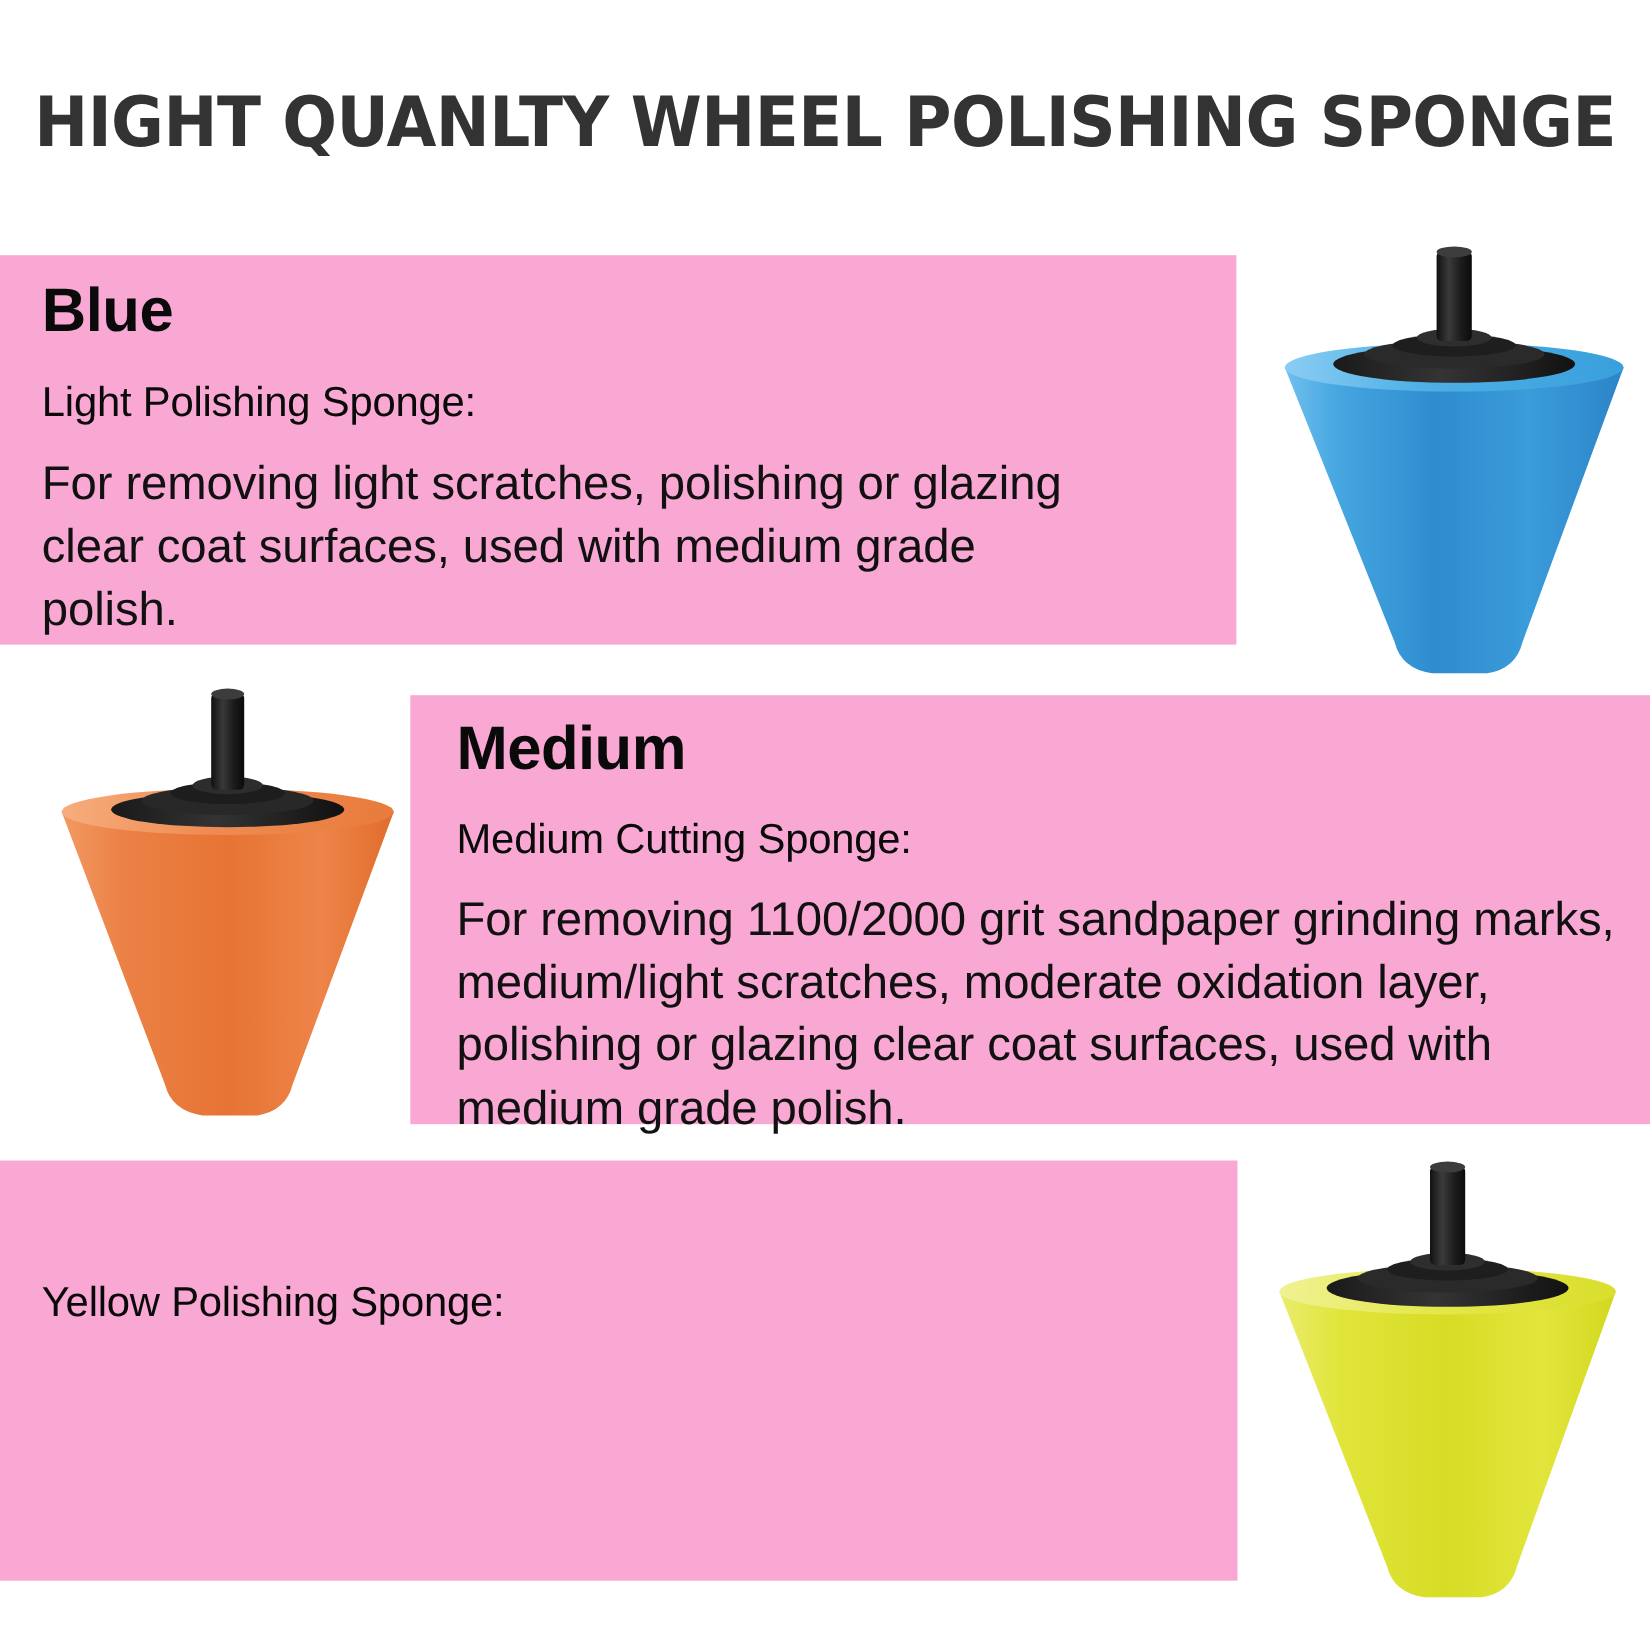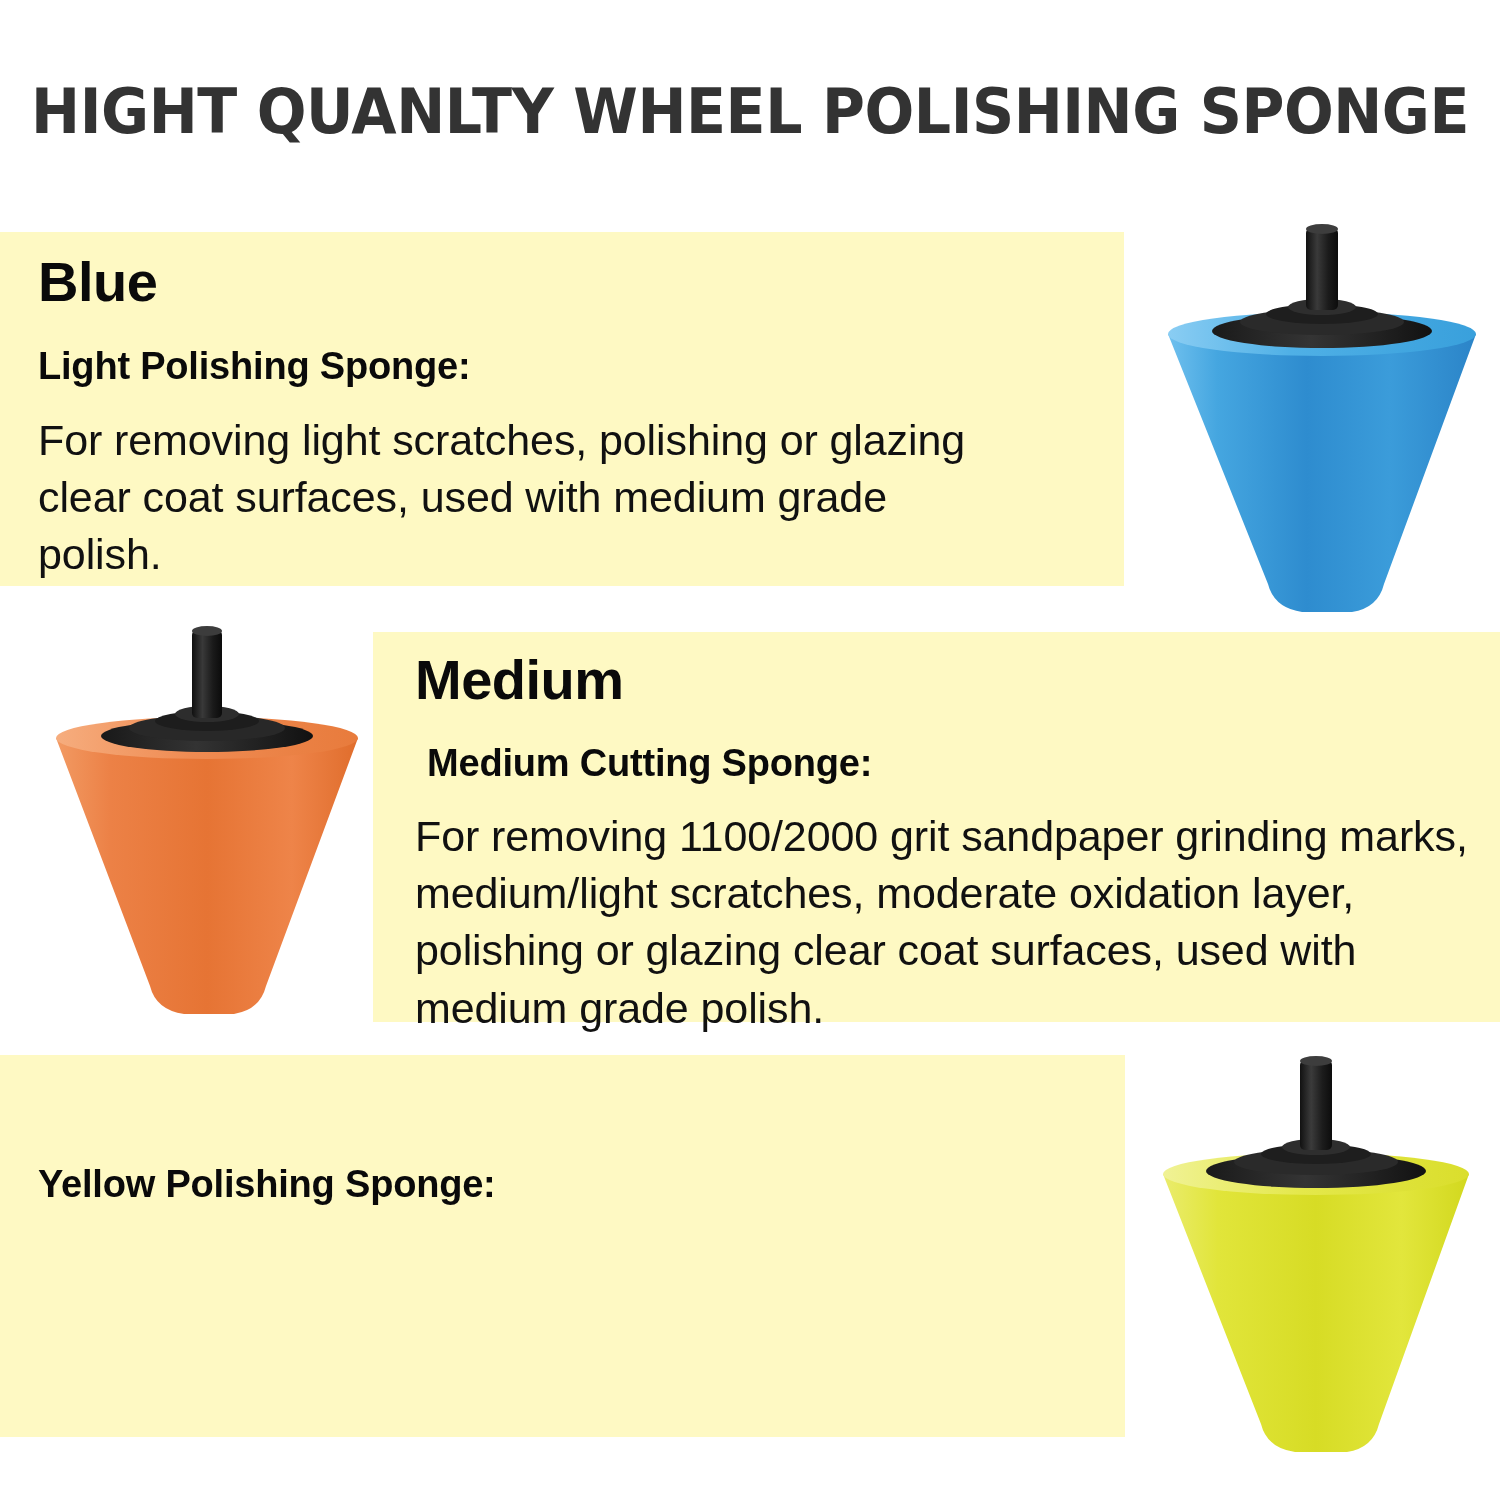--- a/index.html
+++ b/index.html
@@ -35,21 +35,21 @@
     color: #333333;
     white-space: nowrap;
     transform: scaleX(0.93);
     transform-origin: center center;
     line-height: 1;
   }
 
   
   .panel {
     position: absolute;
-    background: #fef9c3;
+    background: #f9a8d4;
     box-sizing: border-box;
     padding: 0;
   }
   .panel-blue   { left: 0px;   top: 232px;  width: 1124px; height: 354px; }
   .panel-orange { left: 373px; top: 632px;  width: 1127px; height: 390px; }
   .panel-yellow { left: 0px;   top: 1055px; width: 1125px; height: 382px; }
 
   .panel-inner {
     position: absolute;
     left: 38px;
@@ -63,21 +63,21 @@
     font-family: "Liberation Sans", sans-serif;
     font-weight: 700;
     font-size: 56px;
     color: #0a0a0a;
     line-height: 1;
     margin: 0;
     letter-spacing: -0.5px;
   }
   .sponge-type {
     font-family: "Liberation Sans", sans-serif;
-    font-weight: 700;
+    font-weight: 400;
     font-size: 38px;
     color: #0a0a0a;
     line-height: 1;
     margin: 0;
     letter-spacing: -0.2px;
   }
   .sponge-desc {
     font-family: "Liberation Sans", sans-serif;
     font-weight: 400;
     font-size: 43px;
@@ -85,21 +85,21 @@
     line-height: 1.33;
     margin: 0;
     letter-spacing: -0.1px;
   }
 
   .panel-blue .color-name   { position: absolute; left: 0; top: 22px; }
   .panel-blue .sponge-type  { position: absolute; left: 0; top: 115px; }
   .panel-blue .sponge-desc  { position: absolute; left: 0; top: 180px; width: 960px; }
 
   .panel-orange .color-name  { position: absolute; left: 0; top: 20px; }
-  .panel-orange .sponge-type { position: absolute; left: 12px; top: 112px; }
+  .panel-orange .sponge-type { position: absolute; left: 0; top: 112px; }
   .panel-orange .sponge-desc { position: absolute; left: 0; top: 176px; width: 1055px; }
 
   .panel-yellow .color-name  { position: absolute; left: 0; top: 20px; }
   .panel-yellow .sponge-type { position: absolute; left: 0; top: 110px; }
   .panel-yellow .sponge-desc { position: absolute; left: 0; top: 175px; width: 1060px; }
 
   
   .sponge {
     position: absolute;
   }

